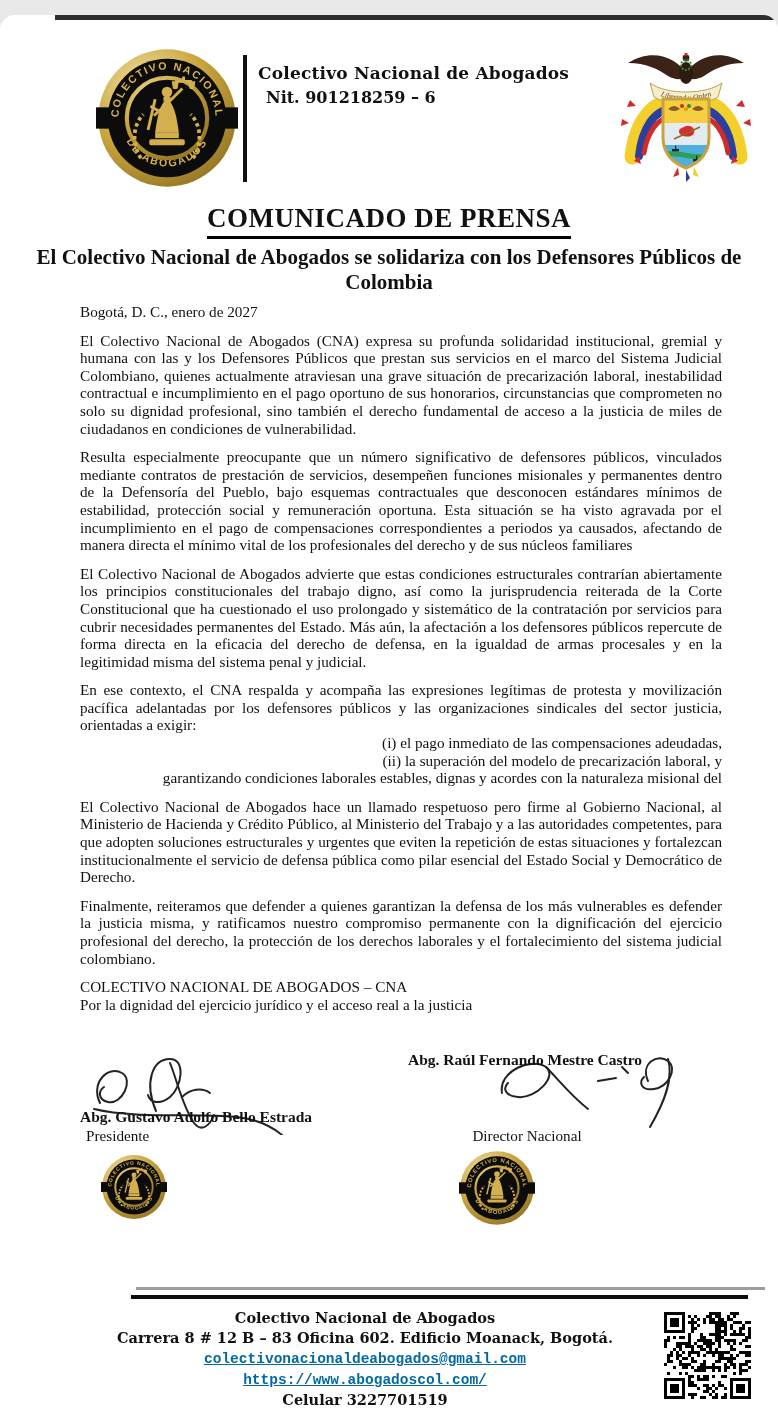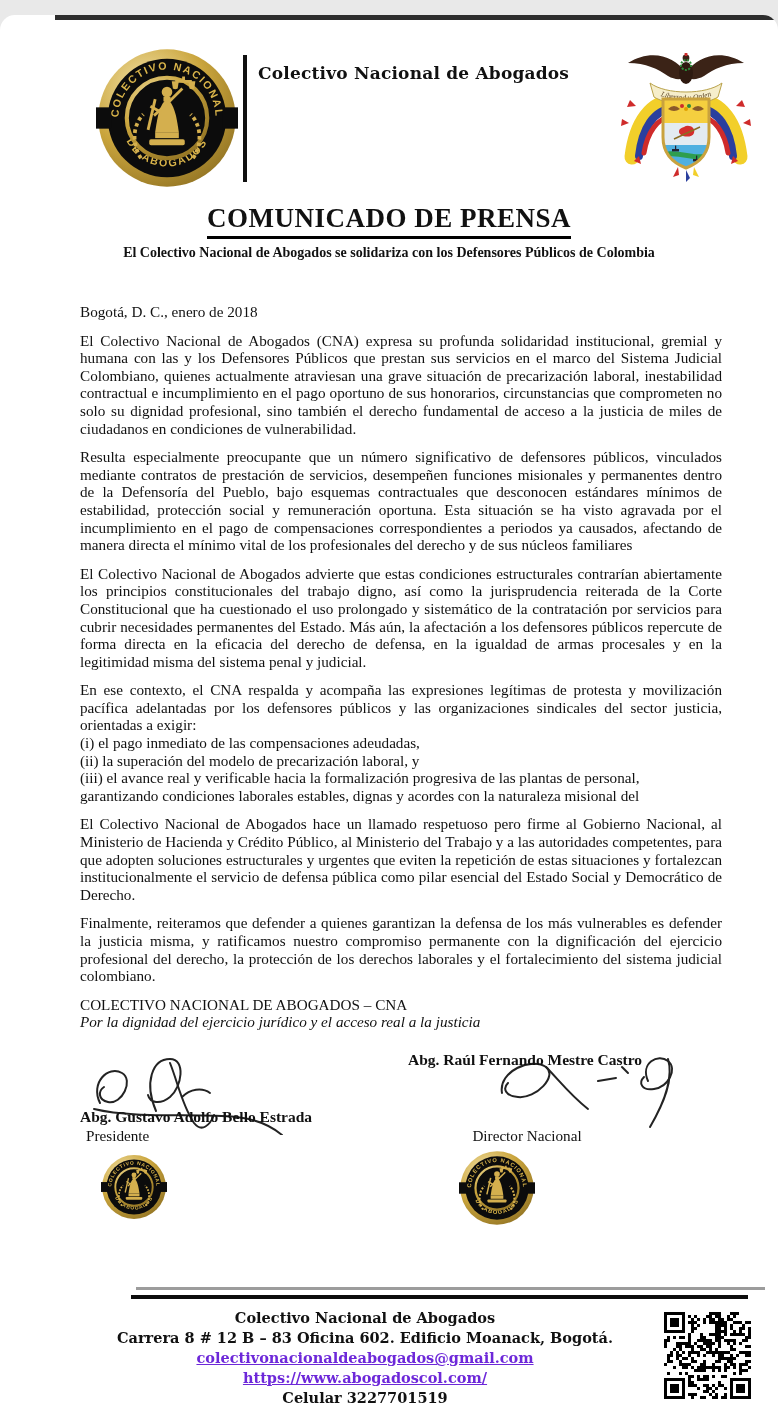--- a/index.html
+++ b/index.html
@@ -19,31 +19,31 @@
   .org-nit { font-size:16px; padding-left:8px; margin-top:5px; }
   .coat { position:absolute; left:616px; top:28px; width:140px; height:150px; }
 
   
   .title-wrap { position:absolute; top:188px; left:0; width:100%; text-align:center; }
   .doc-title {
     display:inline-block; font-size:27px; font-weight:bold; letter-spacing:.5px;
     border-bottom:3px solid #000; padding-bottom:2px;
   }
   .doc-subtitle { position:absolute; top:230px; left:0; width:100%; text-align:center;
-    font-size:14px; font-weight:bold; }
+    font-size:21px; font-weight:bold; }
 
   
   .body-text { position:absolute; left:80px; top:288px; width:642px;
     font-size:15.2px; line-height:17.6px; }
   .body-text p { margin-bottom:11px; text-align:justify; }
   .body-text .no-just { text-align:left; }
-  .demands div { text-align:left; }
+  .demands div { text-align:right; }
   .demands { margin-bottom:11px; }
   .closing-org { text-align:center; margin-bottom:0 !important; }
-  .closing-motto { text-align:right; font-style:italic; }
+  .closing-motto { text-align:right; }
 
   
   .sig-svg { position:absolute; }
   .sig-left-svg { left:86px; top:1038px; width:245px; height:82px; }
   .sig-right-svg { left:492px; top:1036px; width:200px; height:80px; }
   .sig-name { position:absolute; font-size:15.5px; font-weight:bold; white-space:nowrap; }
   .sig-role { position:absolute; font-size:15.2px; }
   .sig-name-left { left:80px; top:1093px; }
   .sig-role-left { left:86px; top:1112px; }
   .sig-name-right { left:408px; top:1036px; }
@@ -70,21 +70,21 @@
   .badge-right .badge-role { font-size:13.5px; }
   .badge-check { flex:0 0 auto; margin-right:5px; }
   .badge-left  .badge-check { width:48px; height:48px; }
   .badge-right .badge-check { width:56px; height:56px; }
 
   
   .rule-gray  { position:absolute; left:136px; top:1272px; width:629px; height:3px; background:#9c9c9c; }
   .rule-black { position:absolute; left:131px; top:1280px; width:617px; height:4px; background:#0c0c0c; }
   .footer-text { position:absolute; left:85px; top:1293px; width:560px; text-align:center;
     font-family:"DejaVu Serif", serif; font-weight:bold; font-size:14.5px; line-height:20px; }
-  .footer-text a { color:#6d28d9; }
+  .footer-text a { color:#0369a1;font-family:Liberation Mono, monospace; }
   .qr { position:absolute; left:664px; top:1297px; width:87px; height:87px; }
 
   .hidden-defs { position:absolute; width:0; height:0; overflow:hidden; }
 </style>
 </head>
 <body>
 
 <svg class="hidden-defs" aria-hidden="true">
   <defs>
     <radialGradient id="goldGrad" cx="35%" cy="30%" r="80%">
@@ -140,20 +140,21 @@
 
 <div class="page">
   <div class="top-bar"></div>
 
   <svg class="seal-lg">
       <use href="#cna-seal"></use>
     </svg>
   <div class="header-divider"></div>
   <div class="org-block">
     <div class="org-name">Colectivo Nacional de Abogados</div>
+    <div class="org-nit">Nit. 901218259 – 6</div>
   </div>
 
   <svg class="coat" viewBox="0 0 140 150">
 
     <g stroke-linecap="round" fill="none">
       <path d="M60,58 C35,58 20,80 16,114" stroke="#f2cf2a" stroke-width="15"></path>
       <path d="M57,66 C38,66 26,86 23,113" stroke="#2a3f9e" stroke-width="8"></path>
       <path d="M55,74 C42,74 31,90 28,110" stroke="#cf2b2b" stroke-width="5"></path>
       <path d="M80,58 C105,58 120,80 124,114" stroke="#f2cf2a" stroke-width="15"></path>
       <path d="M83,66 C102,66 114,86 117,113" stroke="#2a3f9e" stroke-width="8"></path>
@@ -220,29 +221,28 @@
       <path d="M78,124 l5,10 -6,-2 Z" fill="#f2cf2a"></path>
     </g>
   </svg>
 
   <div class="title-wrap">
     <span class="doc-title">COMUNICADO DE PRENSA</span>
   </div>
   <div class="doc-subtitle">El Colectivo Nacional de Abogados se solidariza con los Defensores Públicos de Colombia</div>
 
   <div class="body-text">
-    <p class="no-just">Bogotá, D. C., enero de 2018</p>
+    <p class="no-just">Bogotá, D. C., enero de 2027</p>
     <p>El Colectivo Nacional de Abogados (CNA) expresa su profunda solidaridad institucional, gremial y humana con las y los Defensores Públicos que prestan sus servicios en el marco del Sistema Judicial Colombiano, quienes actualmente atraviesan una grave situación de precarización laboral, inestabilidad contractual e incumplimiento en el pago oportuno de sus honorarios, circunstancias que comprometen no solo su dignidad profesional, sino también el derecho fundamental de acceso a la justicia de miles de ciudadanos en condiciones de vulnerabilidad.</p>
     <p>Resulta especialmente preocupante que un número significativo de defensores públicos, vinculados mediante contratos de prestación de servicios, desempeñen funciones misionales y permanentes dentro de la Defensoría del Pueblo, bajo esquemas contractuales que desconocen estándares mínimos de estabilidad, protección social y remuneración oportuna. Esta situación se ha visto agravada por el incumplimiento en el pago de compensaciones correspondientes a periodos ya causados, afectando de manera directa el mínimo vital de los profesionales del derecho y de sus núcleos familiares</p>
     <p>El Colectivo Nacional de Abogados advierte que estas condiciones estructurales contrarían abiertamente los principios constitucionales del trabajo digno, así como la jurisprudencia reiterada de la Corte Constitucional que ha cuestionado el uso prolongado y sistemático de la contratación por servicios para cubrir necesidades permanentes del Estado. Más aún, la afectación a los defensores públicos repercute de forma directa en la eficacia del derecho de defensa, en la igualdad de armas procesales y en la legitimidad misma del sistema penal y judicial.</p>
     <p style="margin-bottom:0">En ese contexto, el CNA respalda y acompaña las expresiones legítimas de protesta y movilización pacífica adelantadas por los defensores públicos y las organizaciones sindicales del sector justicia, orientadas a exigir:</p>
     <div class="demands">
       <div>(i) el pago inmediato de las compensaciones adeudadas,</div>
       <div>(ii) la superación del modelo de precarización laboral, y</div>
-      <div>(iii) el avance real y verificable hacia la formalización progresiva de las plantas de personal,</div>
       <div>garantizando condiciones laborales estables, dignas y acordes con la naturaleza misional del</div>
     </div>
     <p>El Colectivo Nacional de Abogados hace un llamado respetuoso pero firme al Gobierno Nacional, al Ministerio de Hacienda y Crédito Público, al Ministerio del Trabajo y a las autoridades competentes, para que adopten soluciones estructurales y urgentes que eviten la repetición de estas situaciones y fortalezcan institucionalmente el servicio de defensa pública como pilar esencial del Estado Social y Democrático de Derecho.</p>
     <p>Finalmente, reiteramos que defender a quienes garantizan la defensa de los más vulnerables es defender la justicia misma, y ratificamos nuestro compromiso permanente con la dignificación del ejercicio profesional del derecho, la protección de los derechos laborales y el fortalecimiento del sistema judicial colombiano.</p>
     <p class="closing-org">COLECTIVO NACIONAL DE ABOGADOS – CNA</p>
     <p class="closing-motto">Por la dignidad del ejercicio jurídico y el acceso real a la justicia</p>
   </div>
 
   <svg class="sig-svg sig-left-svg" viewBox="0 0 245 82">
     <g fill="none" stroke="#232323" stroke-width="2" stroke-linecap="round">

